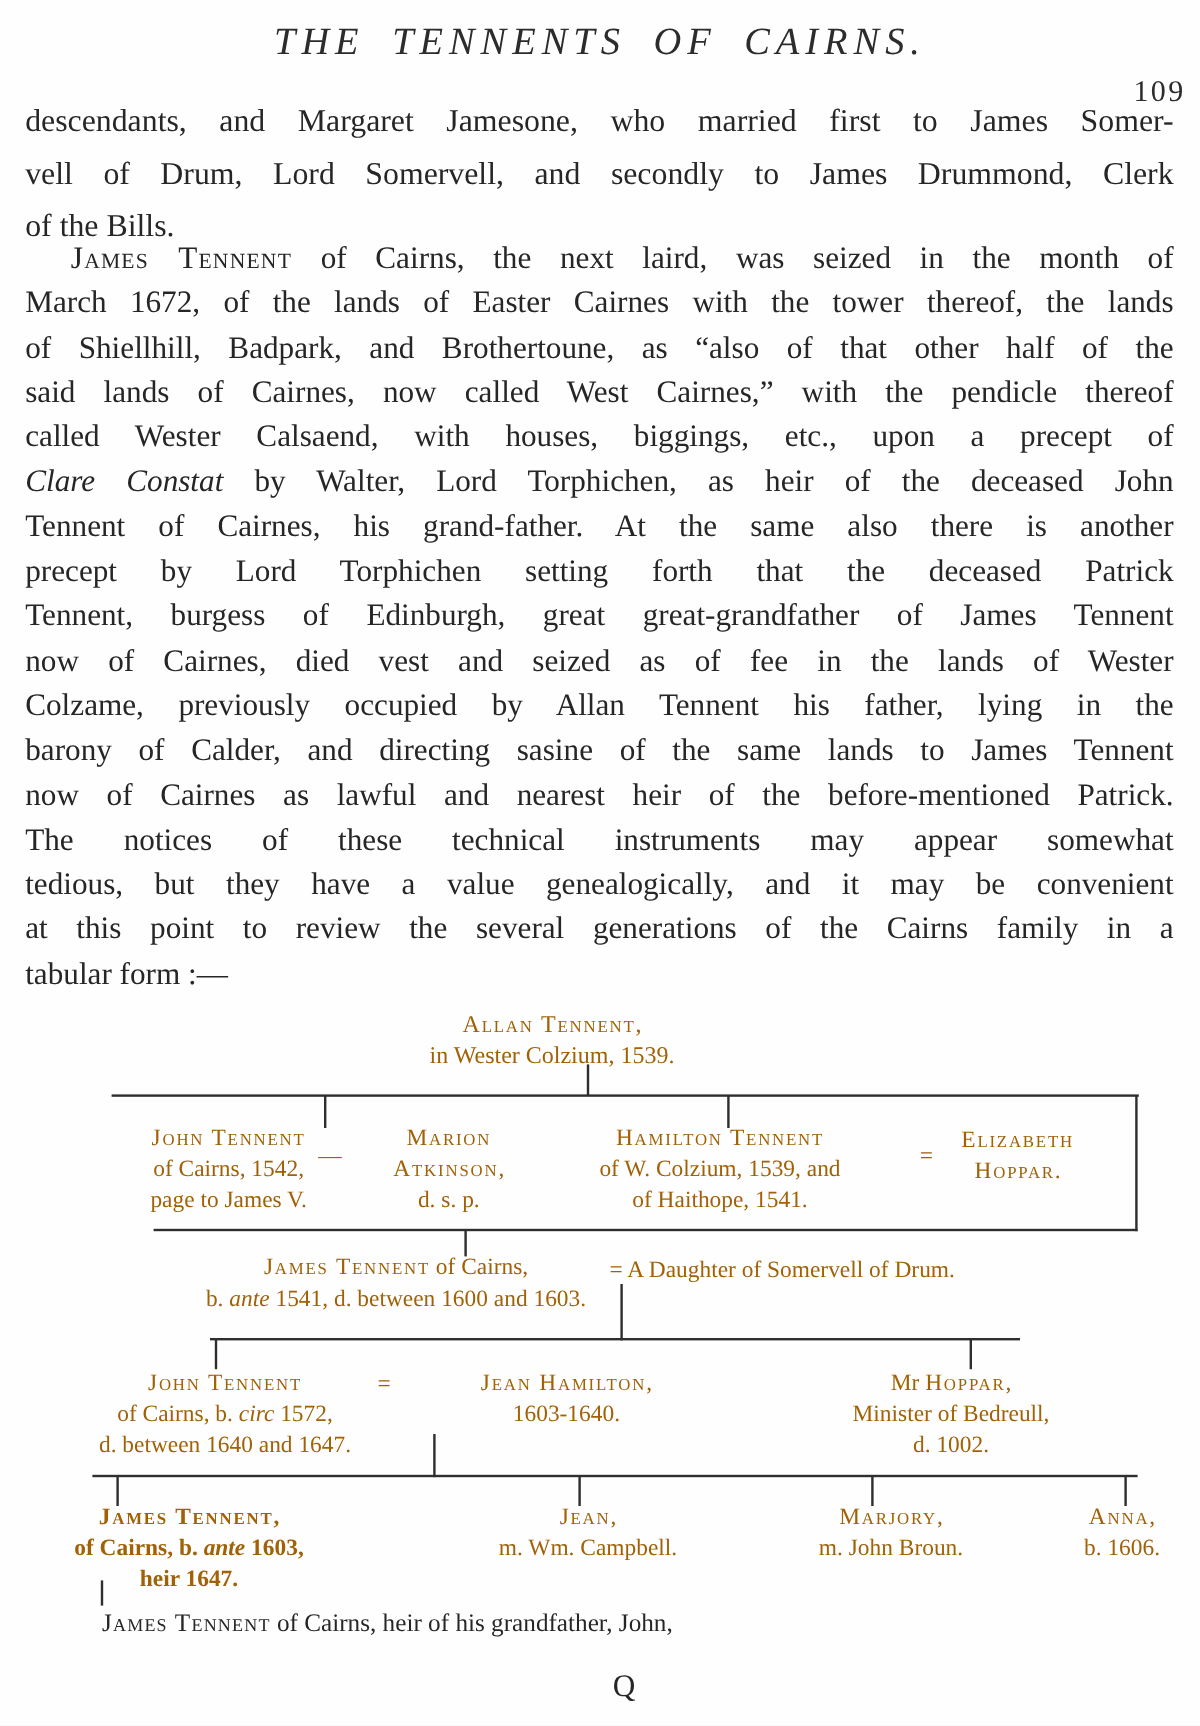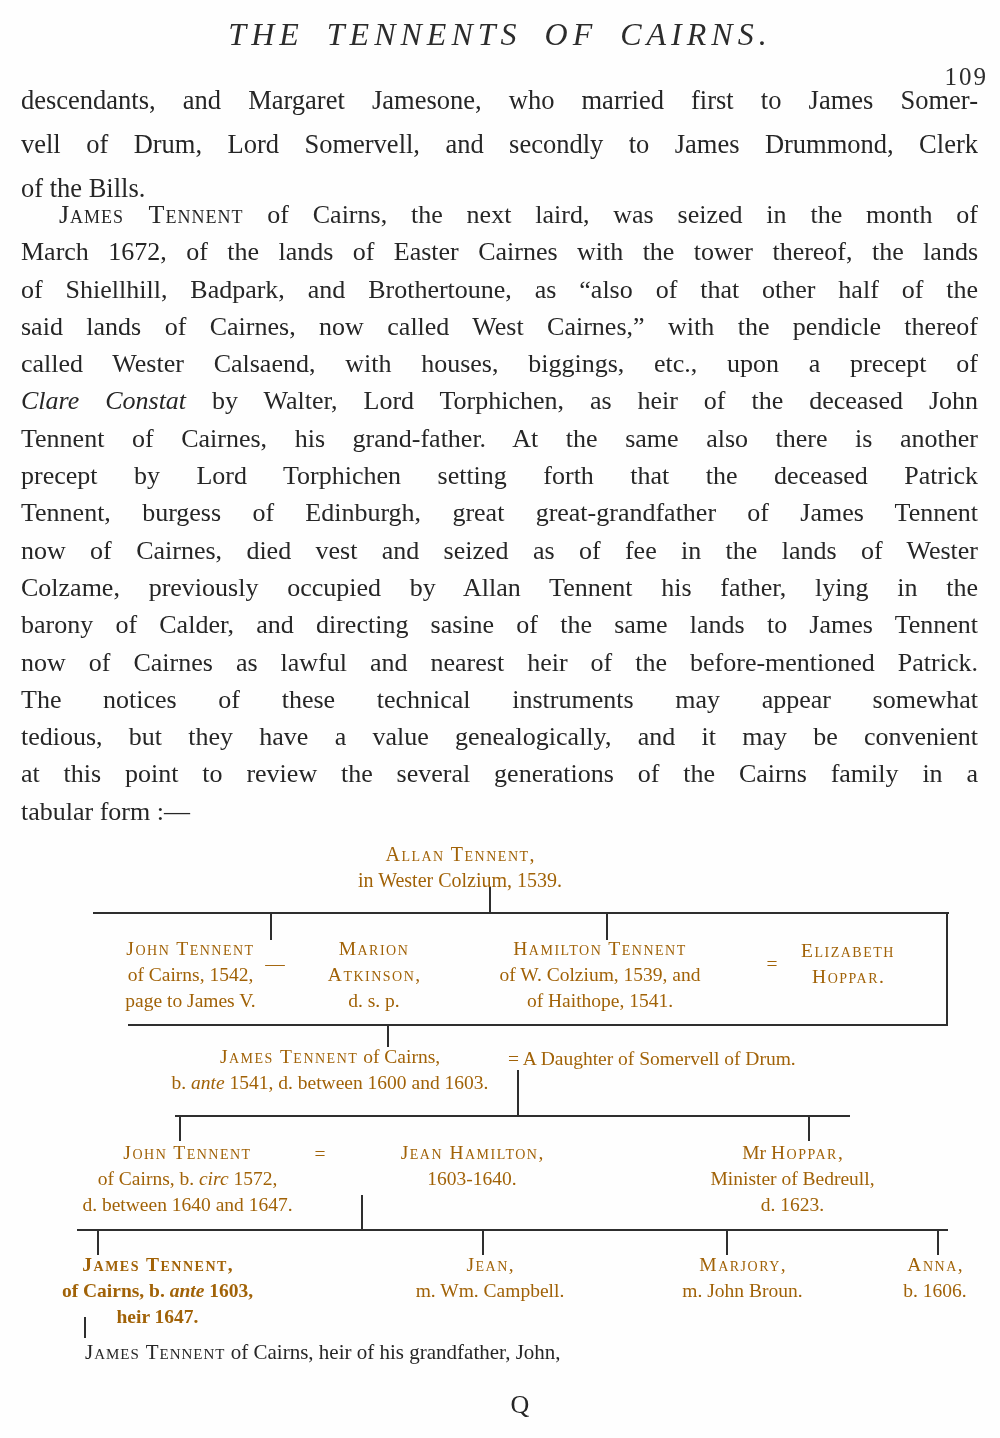--- a/index.html
+++ b/index.html
@@ -167,21 +167,21 @@
     <div>d. between 1640 and 1647.</div>
   </div>
   <div class="tnode n-eq4">=</div>
   <div class="tnode n-jean4">
     <div><span class="sc">Jean Hamilton</span>,</div>
     <div>1603-1640.</div>
   </div>
   <div class="tnode n-joseph4">
     <div>Mr <span class="sc">Hoppar</span>,</div>
     <div>Minister of Bedreull,</div>
-    <div>d. 1623.</div>
+    <div>d. 1002.</div>
   </div>
 
   <div class="tnode n-james5">
     <div><span class="sc">James Tennent</span>,</div>
     <div>of Cairns, b. <em>ante</em> 1603,</div>
     <div>heir 1647.</div>
   </div>
   <div class="tnode n-jean5">
     <div><span class="sc">Jean</span>,</div>
     <div>m. Wm. Campbell.</div>

